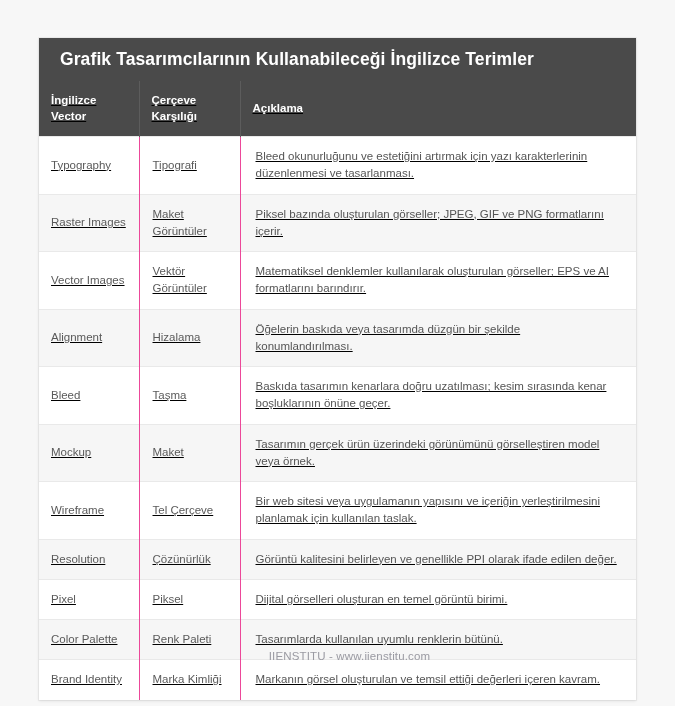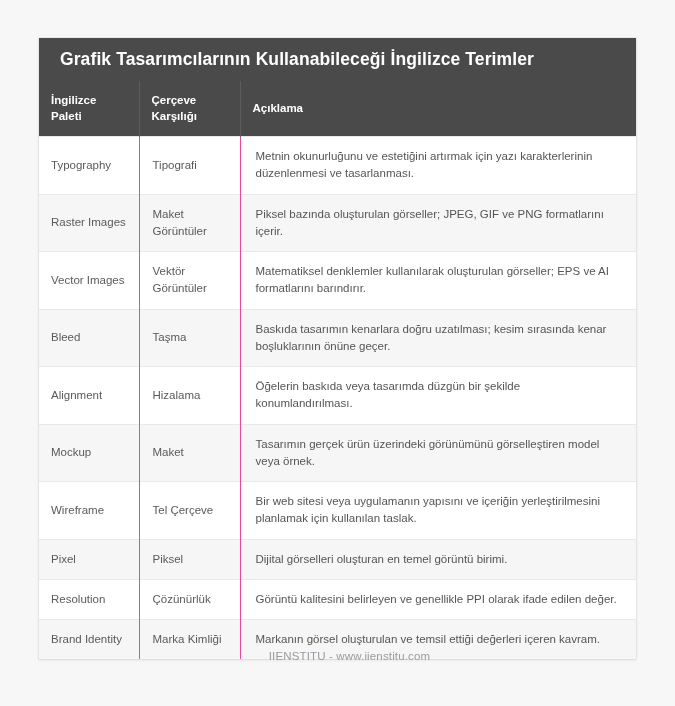--- a/index.html
+++ b/index.html
@@ -43,20 +43,21 @@
     font-weight: bold;
     letter-spacing: 0.1px;
     line-height: 1.1;
     white-space: nowrap;
   }
   table.term-table {
     width: 100%;
     border-collapse: collapse;
     table-layout: fixed;
     background: #fca5a5;
+    text-decoration: underline;
   }
   table.term-table col.c1 { width: 100px; }
   table.term-table col.c2 { width: 101px; }
   table.term-table col.c3 { width: 396px; }
 
   thead th {
     background: #4a4a4a;
     color: #ffffff;
     font-size: 11.5px;
     font-weight: bold;
@@ -113,76 +114,81 @@
     <table class="term-table">
       <colgroup>
         <col class="c1">
           <col class="c2">
           <col class="c3">
       </colgroup>
       <thead>
         <tr>
           <th>
             <span class="hl">İngilizce</span>
-            <span class="hl">Paleti</span>
+            <span class="hl">Vector</span>
           </th>
           <th>
             <span class="hl">Çerçeve</span>
             <span class="hl">Karşılığı</span>
           </th>
           <th>
             <span class="hl">Açıklama</span>
           </th>
         </tr>
       </thead>
       <tbody id="table-body">
           <tr>
             <td class="col-term">Typography</td>
             <td class="col-tr">Tipografi</td>
-            <td class="col-desc">Metnin okunurluğunu ve estetiğini artırmak için yazı karakterlerinin düzenlenmesi ve tasarlanması.</td>
+            <td class="col-desc">Bleed okunurluğunu ve estetiğini artırmak için yazı karakterlerinin düzenlenmesi ve tasarlanması.</td>
           </tr>
           <tr>
             <td class="col-term">Raster Images</td>
             <td class="col-tr">Maket Görüntüler</td>
             <td class="col-desc">Piksel bazında oluşturulan görseller; JPEG, GIF ve PNG formatlarını içerir.</td>
           </tr>
           <tr>
             <td class="col-term">Vector Images</td>
             <td class="col-tr">Vektör Görüntüler</td>
             <td class="col-desc">Matematiksel denklemler kullanılarak oluşturulan görseller; EPS ve AI formatlarını barındırır.</td>
           </tr>
           <tr>
+            <td class="col-term">Alignment</td>
+            <td class="col-tr">Hizalama</td>
+            <td class="col-desc">Öğelerin baskıda veya tasarımda düzgün bir şekilde konumlandırılması.</td>
+          </tr>
+          <tr>
             <td class="col-term">Bleed</td>
             <td class="col-tr">Taşma</td>
             <td class="col-desc">Baskıda tasarımın kenarlara doğru uzatılması; kesim sırasında kenar boşluklarının önüne geçer.</td>
           </tr>
           <tr>
-            <td class="col-term">Alignment</td>
-            <td class="col-tr">Hizalama</td>
-            <td class="col-desc">Öğelerin baskıda veya tasarımda düzgün bir şekilde konumlandırılması.</td>
-          </tr>
-          <tr>
             <td class="col-term">Mockup</td>
             <td class="col-tr">Maket</td>
             <td class="col-desc">Tasarımın gerçek ürün üzerindeki görünümünü görselleştiren model veya örnek.</td>
           </tr>
           <tr>
             <td class="col-term">Wireframe</td>
             <td class="col-tr">Tel Çerçeve</td>
             <td class="col-desc">Bir web sitesi veya uygulamanın yapısını ve içeriğin yerleştirilmesini planlamak için kullanılan taslak.</td>
           </tr>
           <tr>
+            <td class="col-term">Resolution</td>
+            <td class="col-tr">Çözünürlük</td>
+            <td class="col-desc">Görüntü kalitesini belirleyen ve genellikle PPI olarak ifade edilen değer.</td>
+          </tr>
+          <tr>
             <td class="col-term">Pixel</td>
             <td class="col-tr">Piksel</td>
             <td class="col-desc">Dijital görselleri oluşturan en temel görüntü birimi.</td>
           </tr>
           <tr>
-            <td class="col-term">Resolution</td>
-            <td class="col-tr">Çözünürlük</td>
-            <td class="col-desc">Görüntü kalitesini belirleyen ve genellikle PPI olarak ifade edilen değer.</td>
+            <td class="col-term">Color Palette</td>
+            <td class="col-tr">Renk Paleti</td>
+            <td class="col-desc">Tasarımlarda kullanılan uyumlu renklerin bütünü.</td>
           </tr>
           <tr>
             <td class="col-term">Brand Identity</td>
             <td class="col-tr">Marka Kimliği</td>
             <td class="col-desc">Markanın görsel oluşturulan ve temsil ettiği değerleri içeren kavram.</td>
           </tr>
         </tbody>
     </table>
 
   </div>

